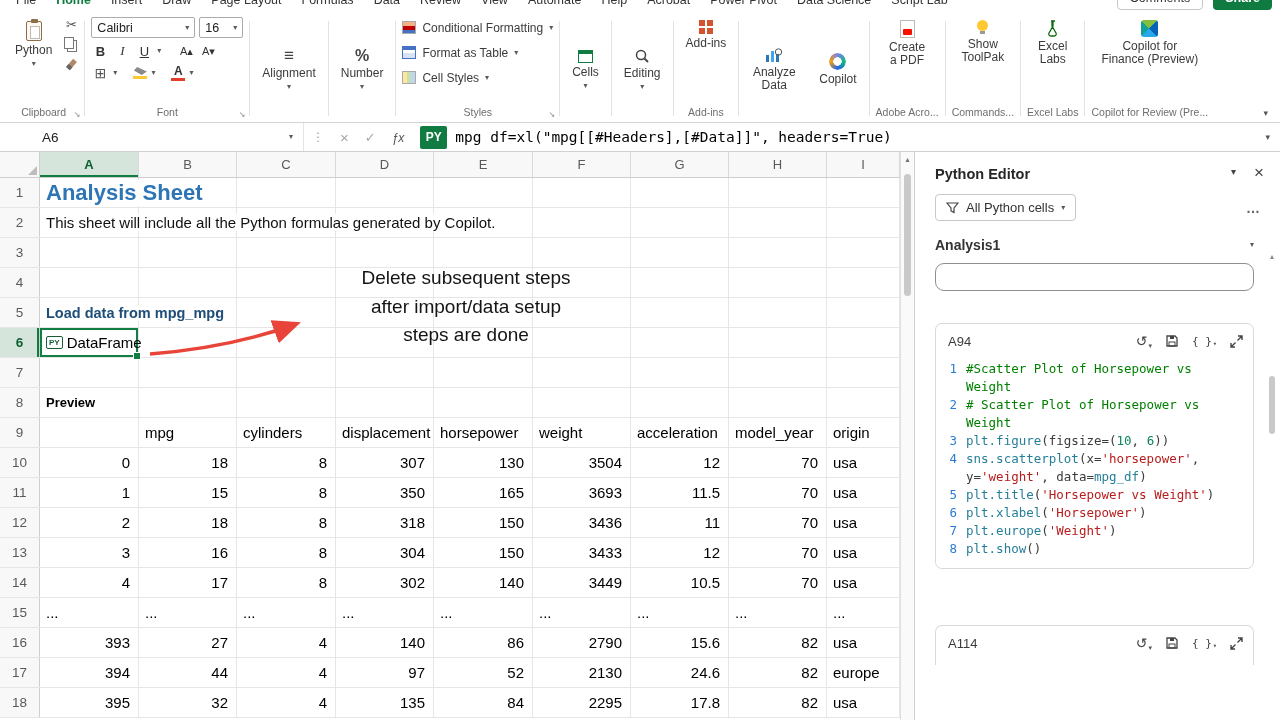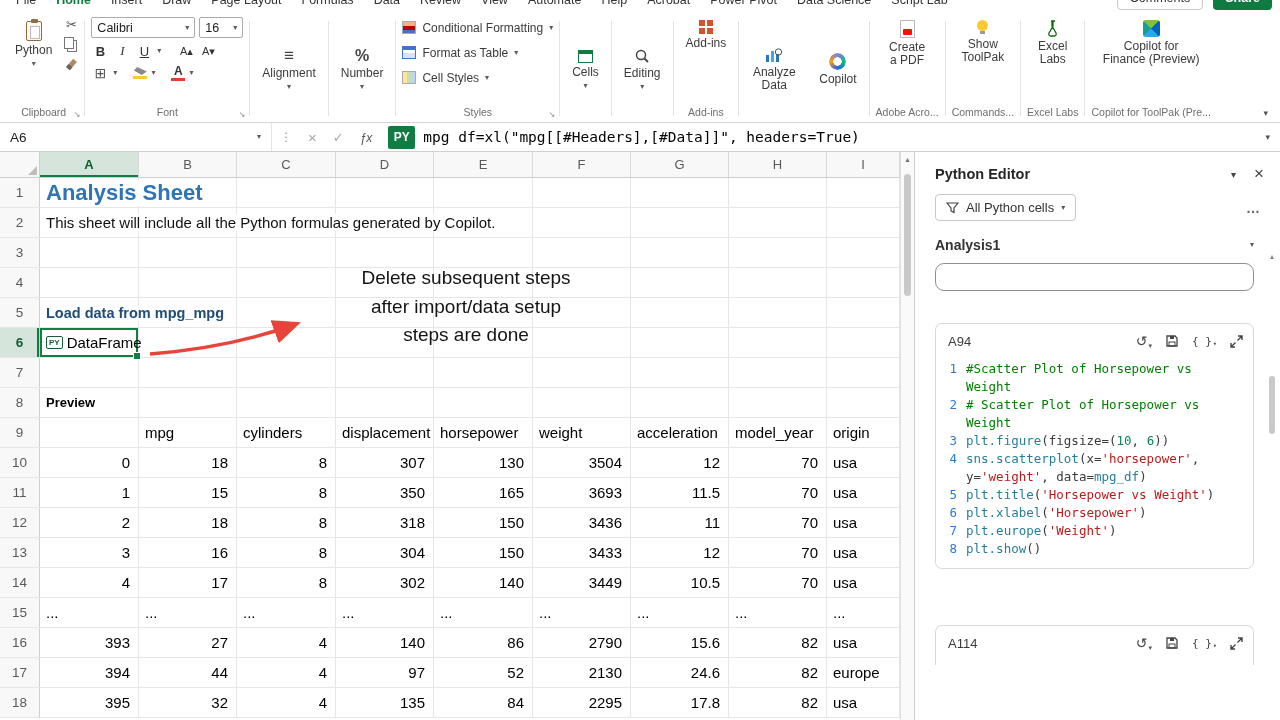--- a/index.html
+++ b/index.html
@@ -92,21 +92,21 @@
   .ic-bulb::after { content:""; position:absolute; left:3px; top:11px; width:5px; height:3px; background:#999; }
   .ic-cfp { width:17px; height:17px; border-radius:3px;
     background:conic-gradient(from 45deg,#0364B8 0 25%,#28A8EA 0 50%,#14A094 0 75%,#83BE3D 0); }
   .ribbon-collapse { position:absolute; right:12px; bottom:4px; font-size:9px; color:#555; cursor:pointer; }
   .ribbon-collapse::after { content:"▾"; }
 
   
   .fbar { height:29px; display:flex; align-items:center; background:#fff;
     border-bottom:1px solid #D0D0D0; position:relative; }
   .namebox { width:272px; height:100%; display:flex; align-items:center; justify-content:space-between;
-    padding:0 10px; font-size:13.5px; color:#222; border-right:1px solid #E4E4E4; cursor:pointer; }
+    padding:0 10px; font-size:13.5px; color:#222; border-right:1px solid #E4E4E4; cursor:pointer;margin-left:32px; }
   .vdots { color:#9a9a9a; font-size:12px; padding:0 8px; cursor:pointer; }
   .vdots::after { content:"⋮"; }
   .fx { padding:0 8px; font-size:13px; cursor:pointer; }
   .fx-x { color:#A6A6A6; } .fx-x::after { content:"×"; font-size:15px; }
   .fx-ok { color:#A6A6A6; } .fx-ok::after { content:"✓"; }
   .fx-fn { color:#555; } .fx-fn::after { content:"ƒx"; font-style:italic; font-size:12px; }
   .pybadge { width:27px; height:23px; margin-left:8px; background:#107C41; color:#fff;
     font-size:12px; font-weight:700; display:flex; align-items:center; justify-content:center;
     border-radius:2px; flex-shrink:0; }
   .ftext { font-family:"DejaVu Sans Mono", monospace; font-size:14.5px; color:#000;
@@ -150,21 +150,21 @@
 
   .gscroll { width:14px; background:#FAFAFA; border-left:1px solid #E0E0E0; position:relative; flex-shrink:0; }
   .gscroll-up { position:absolute; top:3px; left:0; width:100%; text-align:center;
     font-size:8px; color:#707070; cursor:pointer; }
   .gscroll-up::after { content:"▴"; }
   .gscroll-thumb { position:absolute; top:22px; left:3px; width:7px; height:122px;
     background:#C9C9C9; border-radius:4px; cursor:grab; }
 
   
   .task-pane { flex:1; border-left:1px solid #CFCFCF; background:#fff; position:relative; overflow:hidden; }
-  .pane-head { display:flex; align-items:center; padding:14px 16px 4px 20px; gap:18px; }
+  .pane-head { display:flex; padding:14px 16px 4px 20px; gap:18px; }
   .pane-title { font-size:14.5px; font-weight:700; color:#262626; flex:1; }
   .pane-chev { font-size:10px; color:#444; cursor:pointer; } .pane-chev::after { content:"▾"; }
   .pane-close { font-size:17px; color:#444; cursor:pointer; line-height:14px; } .pane-close::after { content:"×"; }
   .filter-row { display:flex; align-items:center; padding:8px 16px 6px 20px; }
   .filter-pill { border:1px solid #C8C8C8; border-radius:4px; height:27px; display:flex;
     align-items:center; gap:7px; padding:0 10px; font-size:13px; color:#333; cursor:pointer; background:#fff; }
   .more { margin-left:auto; color:#666; font-size:14px; font-weight:700; cursor:pointer; padding-right:4px; }
   .more::after { content:"…"; }
   .section-row { display:flex; align-items:center; padding:10px 26px 4px 20px; }
   .section-title { font-size:14px; font-weight:600; color:#333; flex:1; }
@@ -427,21 +427,21 @@
 
   <div class="divider"></div>
 
   <div class="rgroup">
     <div class="gbody" style="justify-content:center; width:100%;">
       <div class="bigbtn" style="width:110px;">
         <span class="ic-cfp"></span>
         <span class="blabel">Copilot for Finance (Preview)</span>
       </div>
     </div>
-    <div class="glabel"><span>Copilot for ToolPak (Pre...</span></div>
+    <div class="glabel"><span>Copilot for Review (Pre...</span></div>
   </div>
 
   <span class="ribbon-collapse"></span>
 </div>
 
 <div class="fbar">
   <div class="namebox">
     <span>A6</span>
     <span class="chev9"></span>
   </div>

